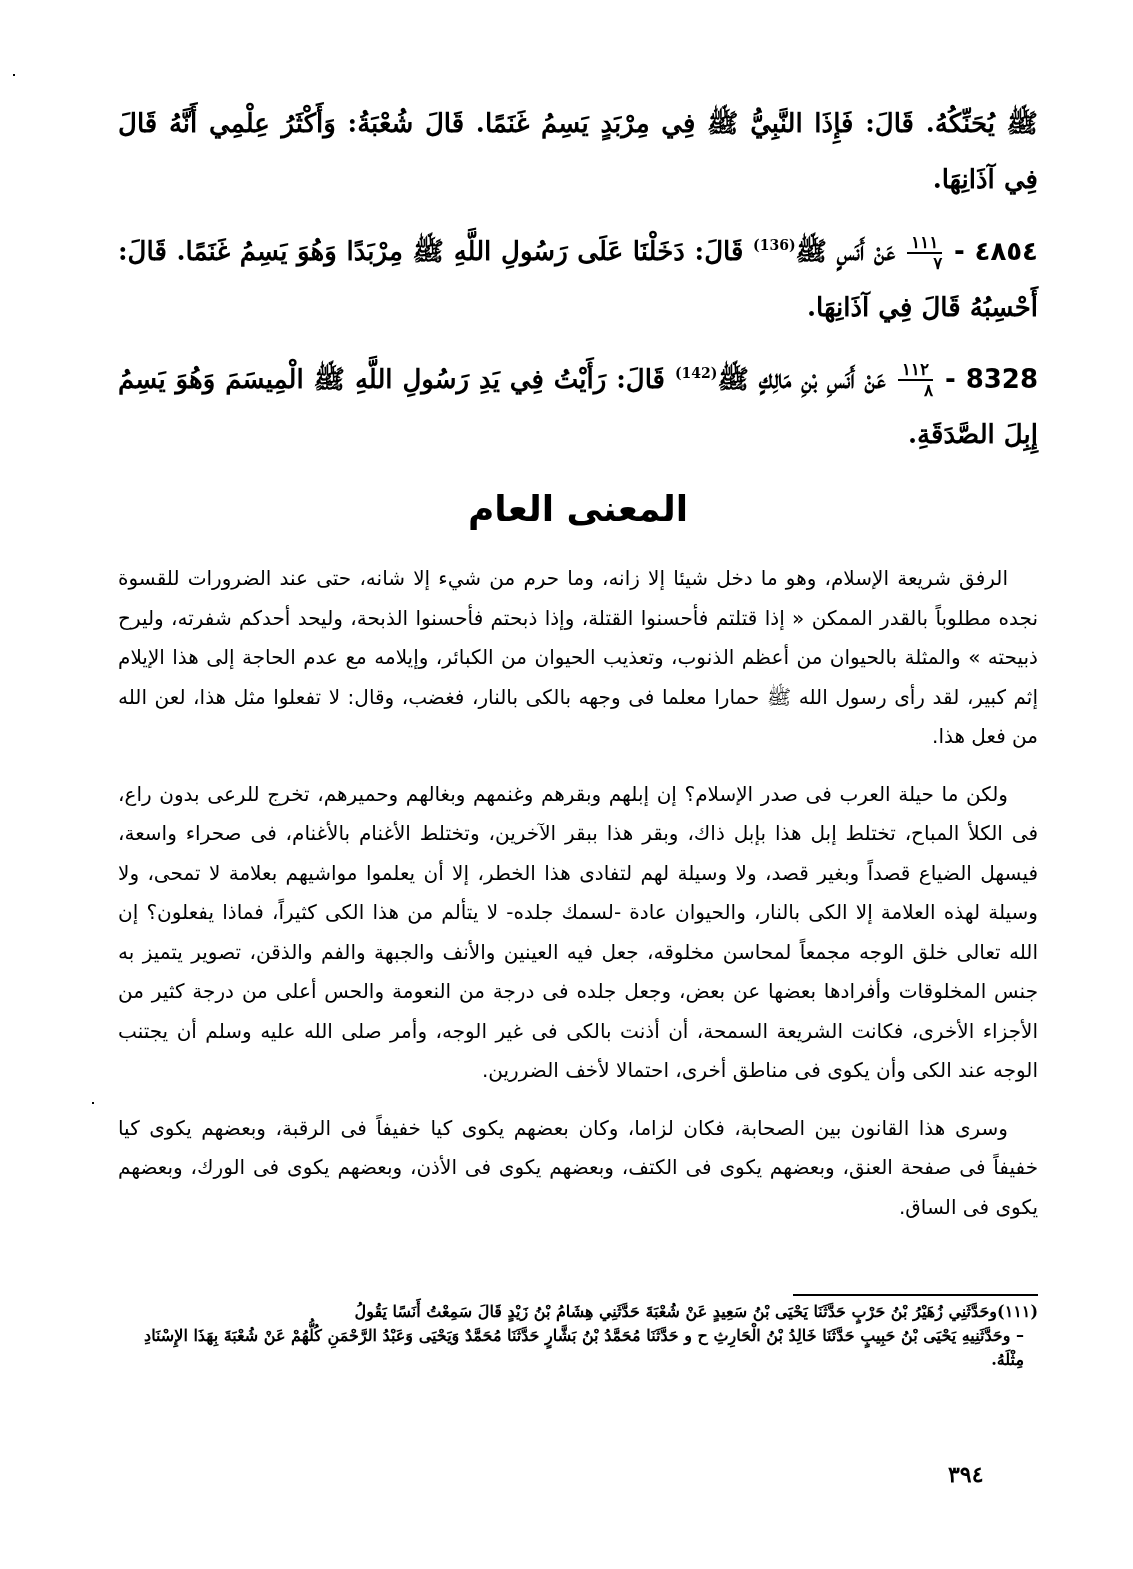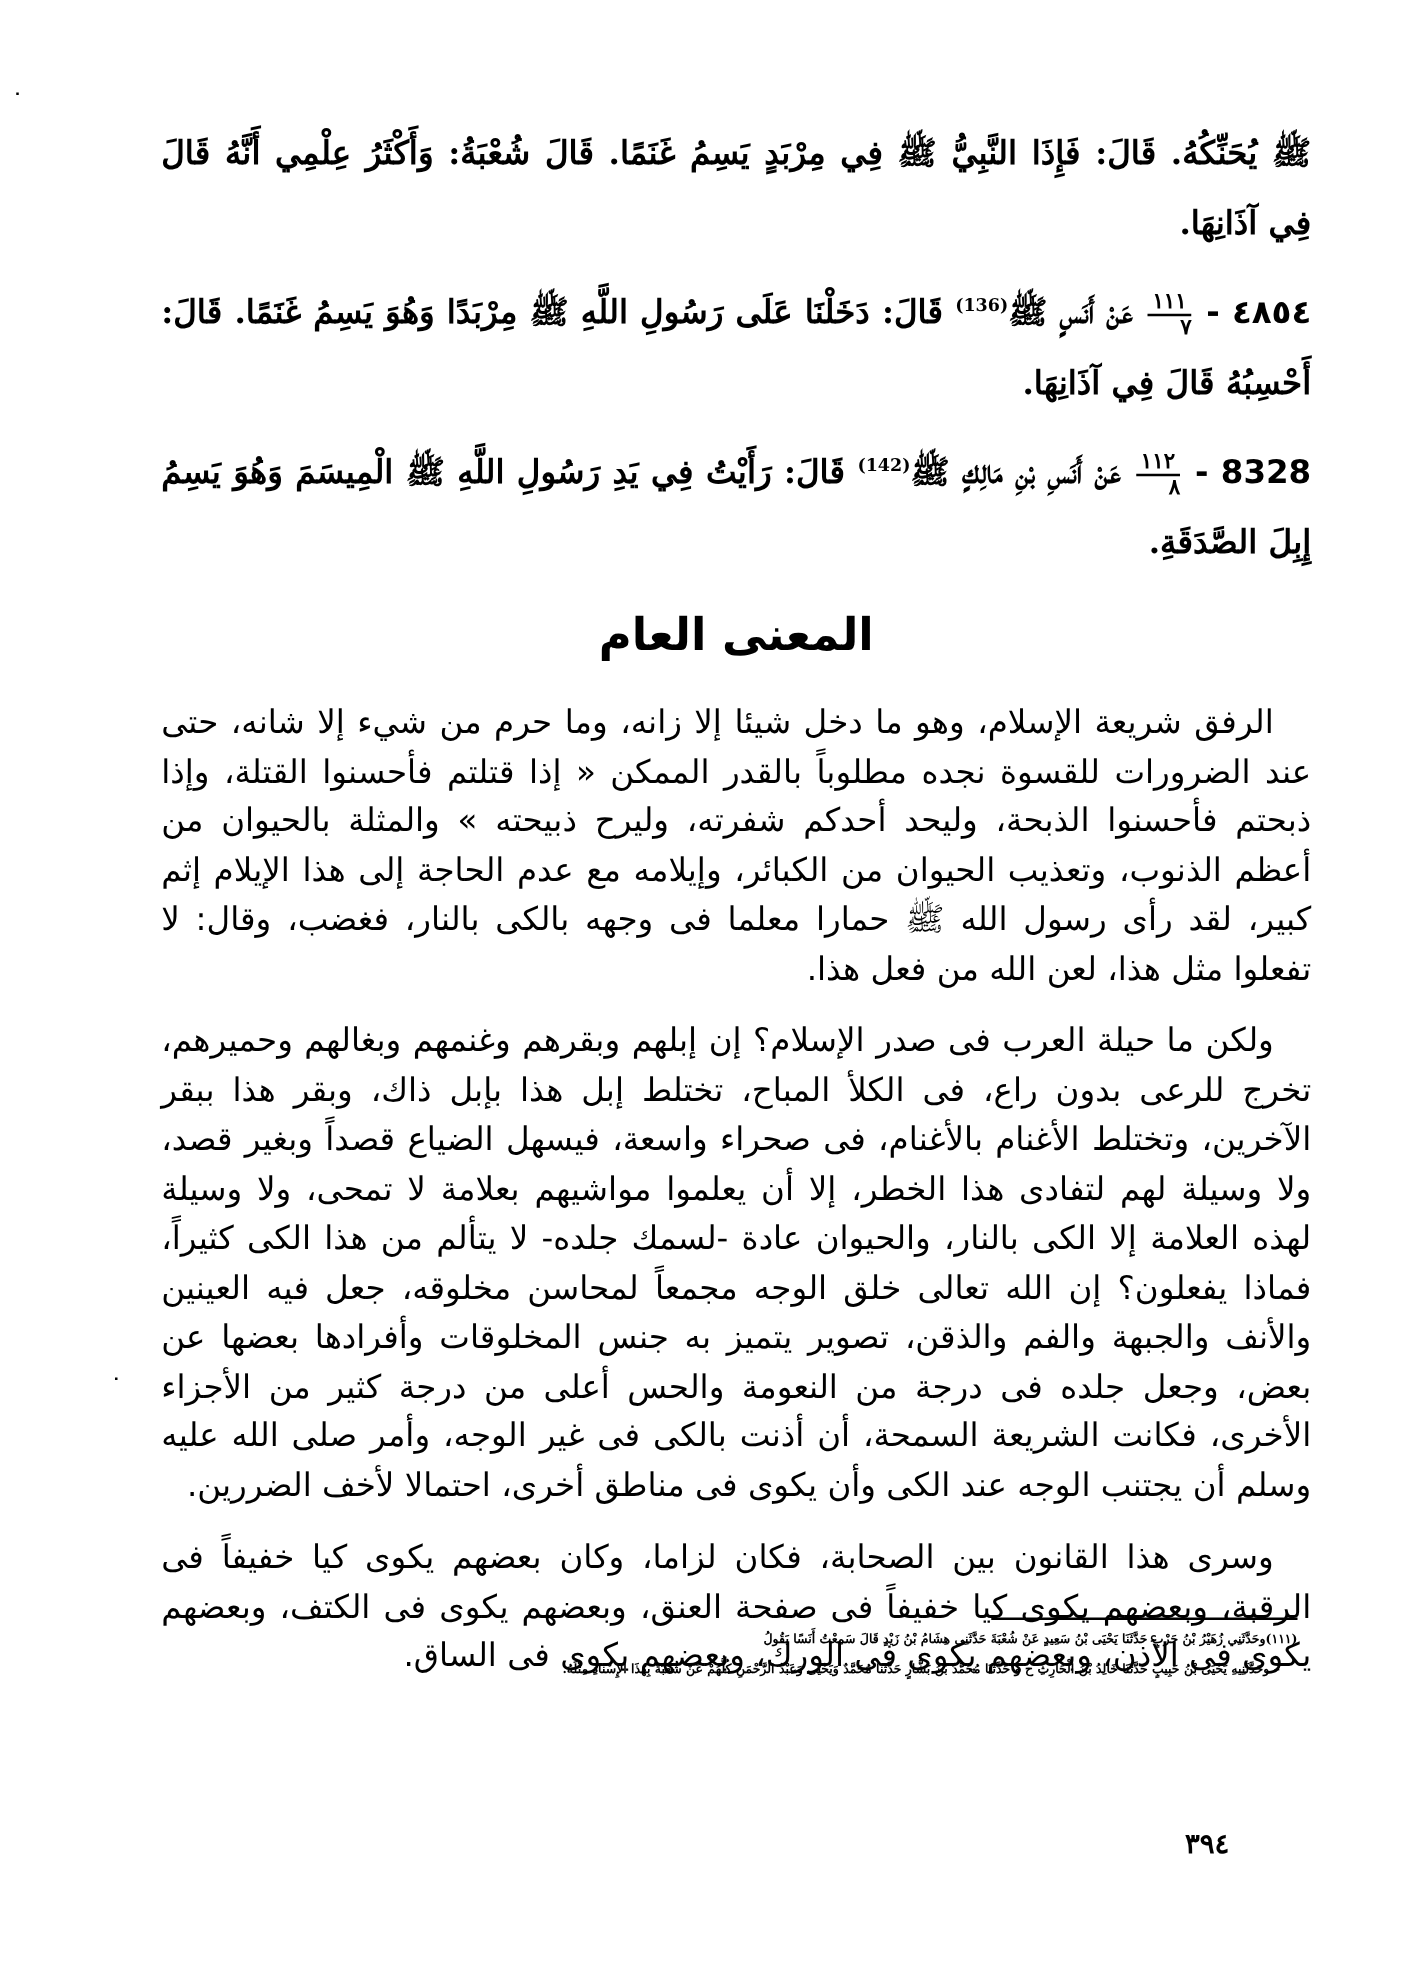--- a/index.html
+++ b/index.html
@@ -1,27 +1,27 @@
 <!DOCTYPE html>
 <html lang="ar" dir="rtl"><head>
 <meta charset="utf-8">
 <style>
   html, body { margin:0; padding:0; background:#ffffff; }
   body { width:1133px; height:1569px; position:relative; overflow:hidden; color:#000; }
-  .page { position:absolute; left:129px; top:95px; width:920px; direction:rtl; }
+  .page { position:absolute; left:118px; top:95px; width:920px; direction:rtl; }
   .hadith { font-family:"DejaVu Serif", serif; font-weight:bold; font-size:26px; line-height:56px; text-align:justify; text-align-last:right; margin:0 0 10px 0; }
   .hadith .num { font-family:"DejaVu Sans", sans-serif; }
   .frac { display:inline-block; vertical-align:middle; text-align:center; line-height:1; font-size:17px; margin:0 2px; }
   .frac .top { display:block; border-bottom:2px solid #000; padding:0 4px 1px; }
   .frac .bot { display:block; padding-top:1px; }
   .sup { font-size:14px; vertical-align:super; }
   .heading { font-family:"DejaVu Sans", sans-serif; font-weight:bold; font-size:36px; text-align:center; margin:26px 0 30px 0; }
-  .para { font-family:"DejaVu Sans", sans-serif; font-size:26px; line-height:39.5px; text-align:justify; text-align-last:right; margin:18px 0 14px 0; text-indent:30px; }
+  .para { font-family:"DejaVu Sans", sans-serif; font-size:20px; line-height:39.5px; text-align:justify; text-align-last:right; margin:18px 0 14px 0; text-indent:30px; }
   .fn-rule { position:absolute; left:793px; top:1294px; width:245px; border-top:2px solid #000; }
-  .footnotes { position:absolute; left:118px; top:1300px; width:920px; direction:rtl; font-family:"DejaVu Serif", serif; font-weight:bold; font-size:10px; line-height:24px; }
+  .footnotes { position:absolute; left:118px; top:1300px; width:920px; direction:rtl; font-family:"DejaVu Serif", serif; font-weight:bold; font-size:16px; line-height:24px; }
   .fn { margin:0; }
   .fn.cont { padding-right:14px; }
   .page-num { position:absolute; left:948px; top:1462px; font-family:Liberation Sans, sans-serif; font-weight:bold; font-size:22px; }
   .mark { position:absolute; width:2px; height:2px; background:#000; }
 </style>
 </head>
 <body>
 
 <span class="mark" style="left:13px;top:74px;"></span>
 <span class="mark" style="left:92px;top:1102px;"></span>

